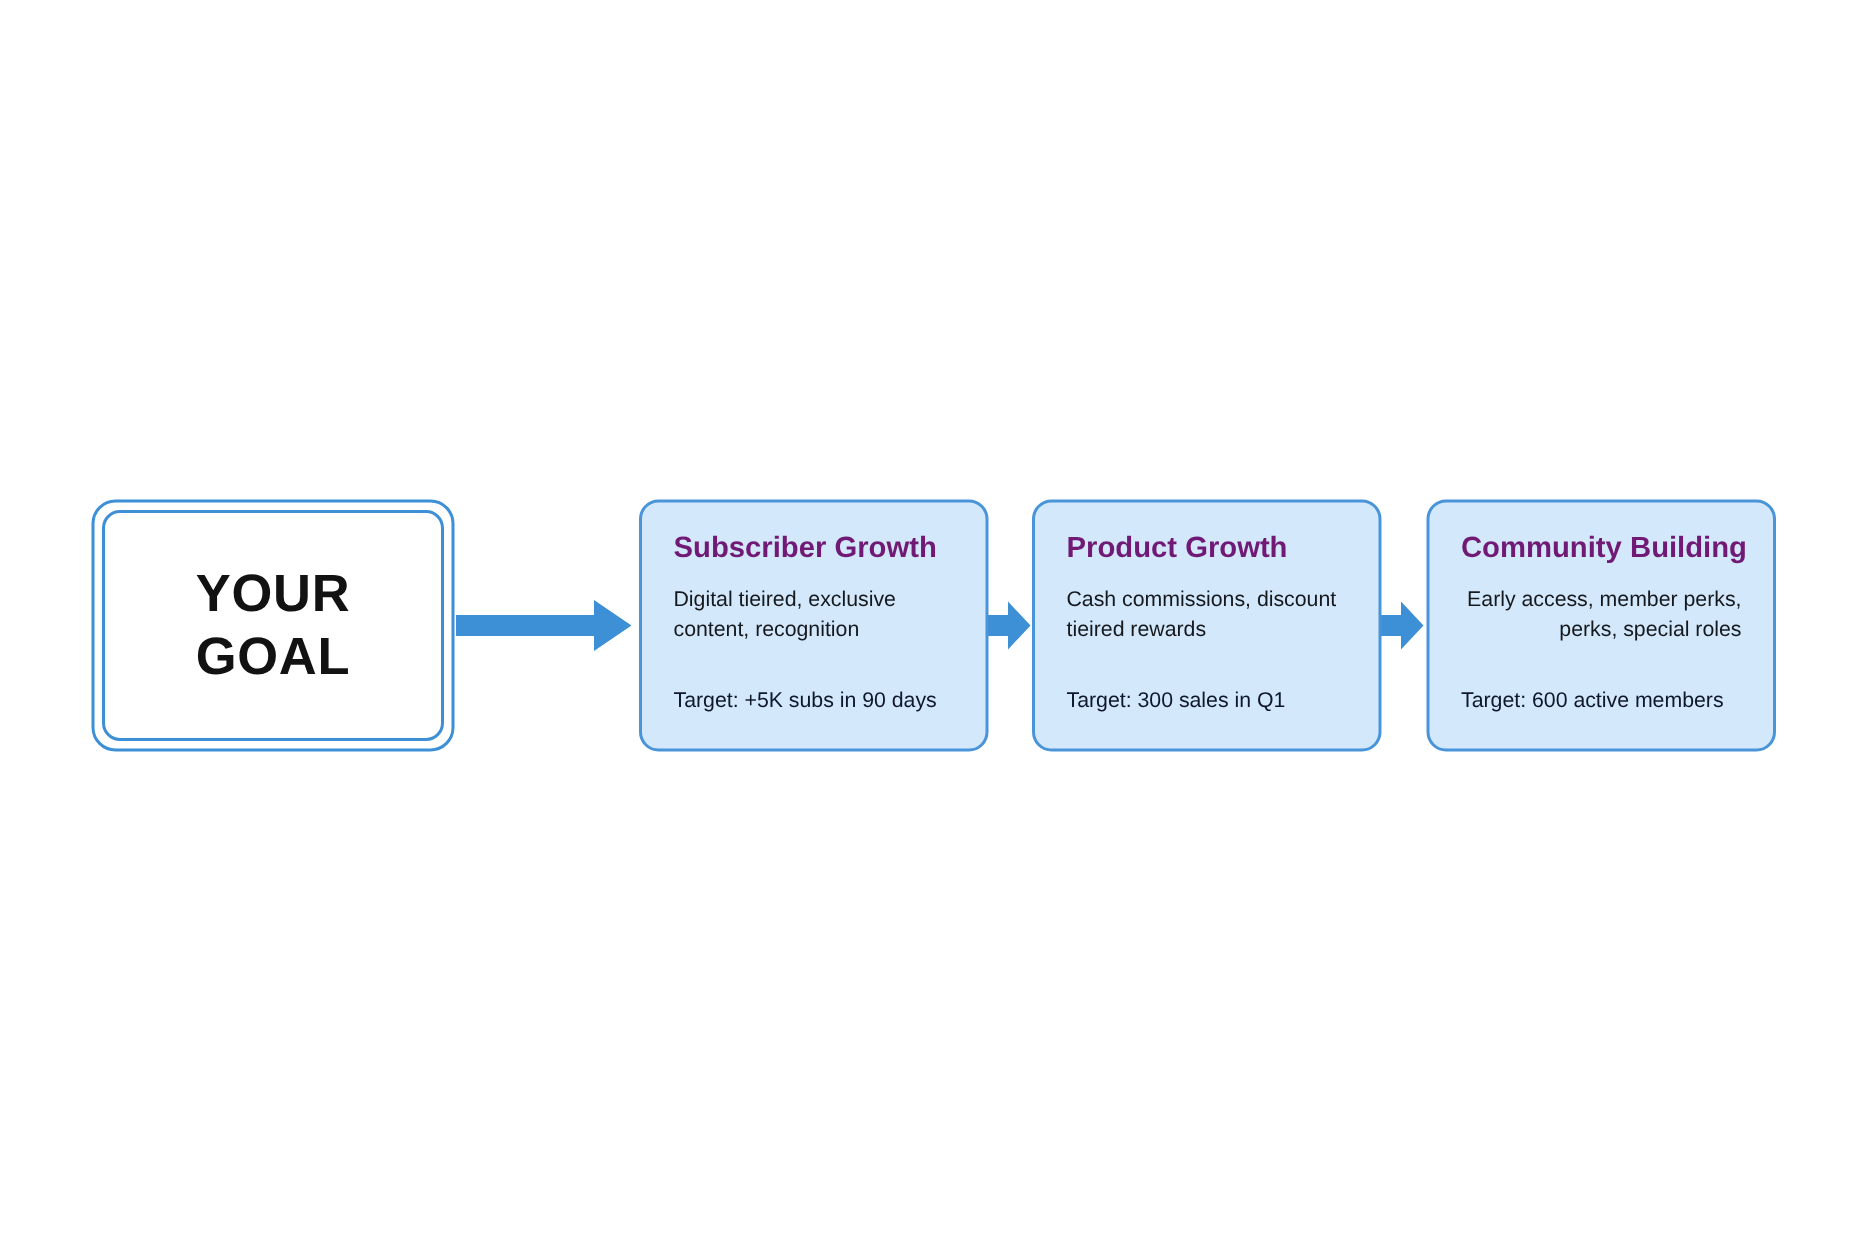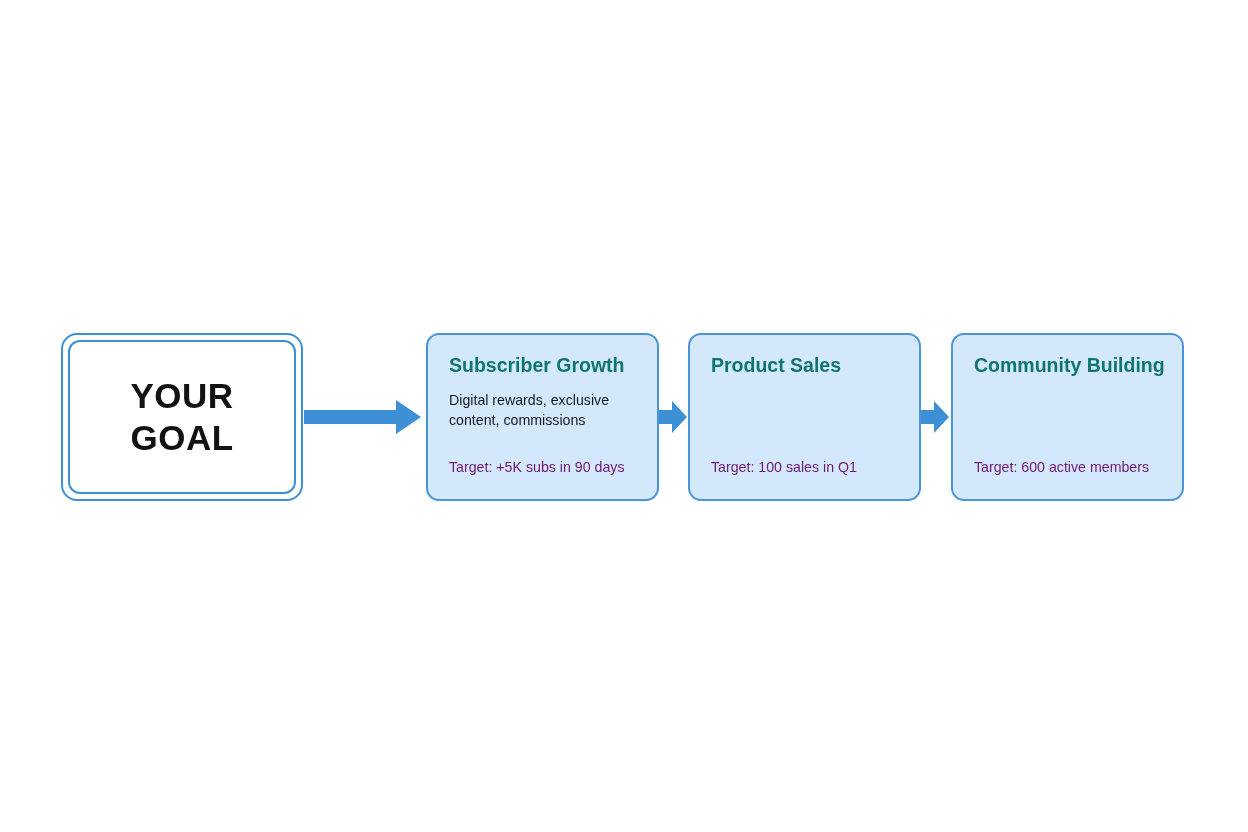--- a/index.html
+++ b/index.html
@@ -87,37 +87,37 @@
     border-radius: 13px;
     padding: 18px 21px 0 21px;
   }
   .card.c1 { left: 426px; }
   .card.c2 { left: 688px; }
   .card.c3 { left: 951px; text-align: right; }
 
   .card-title {
     font-size: 19.5px;
     font-weight: bold;
-    color: #0f766e;
+    color: #701a75;
     line-height: 24px;
     margin: 0 0 14px 0;
     white-space: nowrap;
   }
   .card-desc {
     font-size: 14.2px;
     color: #15191e;
     line-height: 19.5px;
     margin: 0;
   }
   .card-target {
     position: absolute;
     left: 21px;
     bottom: 22px;
     font-size: 14.2px;
-    color: #701a75;
+    color: #0f172a;
     line-height: 19px;
     white-space: nowrap;
   }
 </style>
 </head>
 <body>
 
 <div id="canvas">
 
   <div class="goal-box">
@@ -140,27 +140,29 @@
   </div>
 
   <div class="small-arrow a2">
     <svg width="30" height="34" viewBox="0 0 30 34" xmlns="http://www.w3.org/2000/svg">
       <polygon points="0,10 14,10 14,1 29,17 14,33 14,24 0,24" fill="#3d8fd6"></polygon>
     </svg>
   </div>
 
   <div class="card c1">
     <div class="card-title">Subscriber Growth</div>
-    <div class="card-desc">Digital rewards, exclusive content, commissions</div>
+    <div class="card-desc">Digital tieired, exclusive content, recognition</div>
     <div class="card-target">Target: +5K subs in 90 days</div>
   </div>
 
   <div class="card c2">
-    <div class="card-title">Product Sales</div>
-    <div class="card-target">Target: 100 sales in Q1</div>
+    <div class="card-title">Product Growth</div>
+    <div class="card-desc">Cash commissions, discount tieired rewards</div>
+    <div class="card-target">Target: 300 sales in Q1</div>
   </div>
 
   <div class="card c3">
     <div class="card-title">Community Building</div>
+    <div class="card-desc">Early access, member perks, perks, special roles</div>
     <div class="card-target">Target: 600 active members</div>
   </div>
 
 </div>
 
 </body></html>

